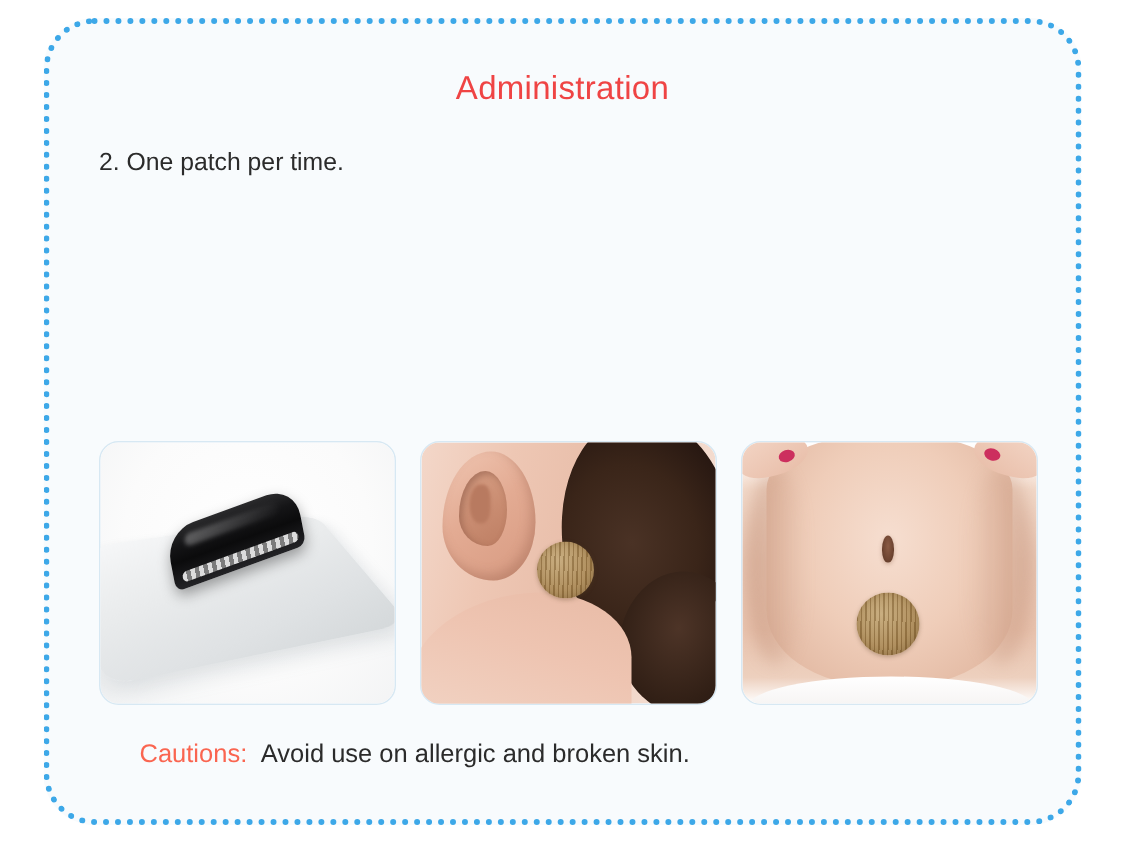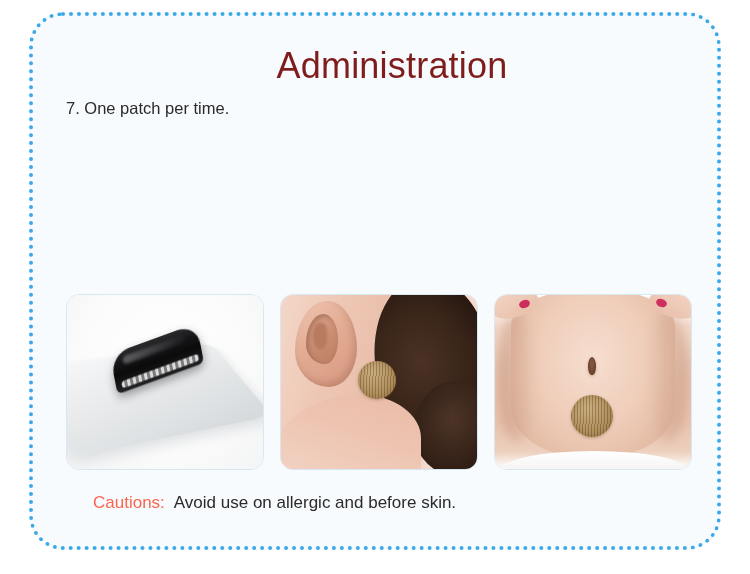--- a/index.html
+++ b/index.html
@@ -43,26 +43,26 @@
     height: 528px;
     border-radius: 30px;
     background: #f8fbfd;
     box-sizing: border-box;
     overflow: hidden;
   }
 
   
   .title {
     position: absolute;
-    left: 17px;
+    left: 0;
     top: 31px;
     width: 682px;
     text-align: center;
-    color: #7f1d1d;
-    font-size: 36px;
+    color: #ef4444;
+    font-size: 22px;
     font-weight: 400;
     letter-spacing: 0.2px;
     line-height: 1;
   }
 
   
   .steps {
     position: absolute;
     left: 32px;
     top: 78px;
@@ -360,21 +360,21 @@
 
 <div class="page">
 
   <div class="dotted-frame"></div>
 
   <div class="card-inner">
 
     <div class="title">Administration</div>
 
     <div class="steps">
-      <p class="step">7. One patch per time.</p>
+      <p class="step">2. One patch per time.</p>
     </div>
 
     <div class="photos">
 
       <div class="photo">
         <div class="p1-bg"></div>
         <div class="p1-sheet"></div>
         <div class="p1-strip"></div>
       </div>
 
@@ -397,17 +397,17 @@
         <div class="p3-hand-r"></div>
         <div class="p3-nail-r"></div>
         <div class="p3-navel"></div>
         <div class="p3-patch"></div>
         <div class="p3-waistband"></div>
       </div>
 
     </div>
 
     <div class="cautions">
-      <span class="label">Cautions:</span><span class="caution-body">Avoid use on allergic and before skin.</span>
+      <span class="label">Cautions:</span><span class="caution-body">Avoid use on allergic and broken skin.</span>
     </div>
 
   </div>
 </div>
 
 </body></html>

